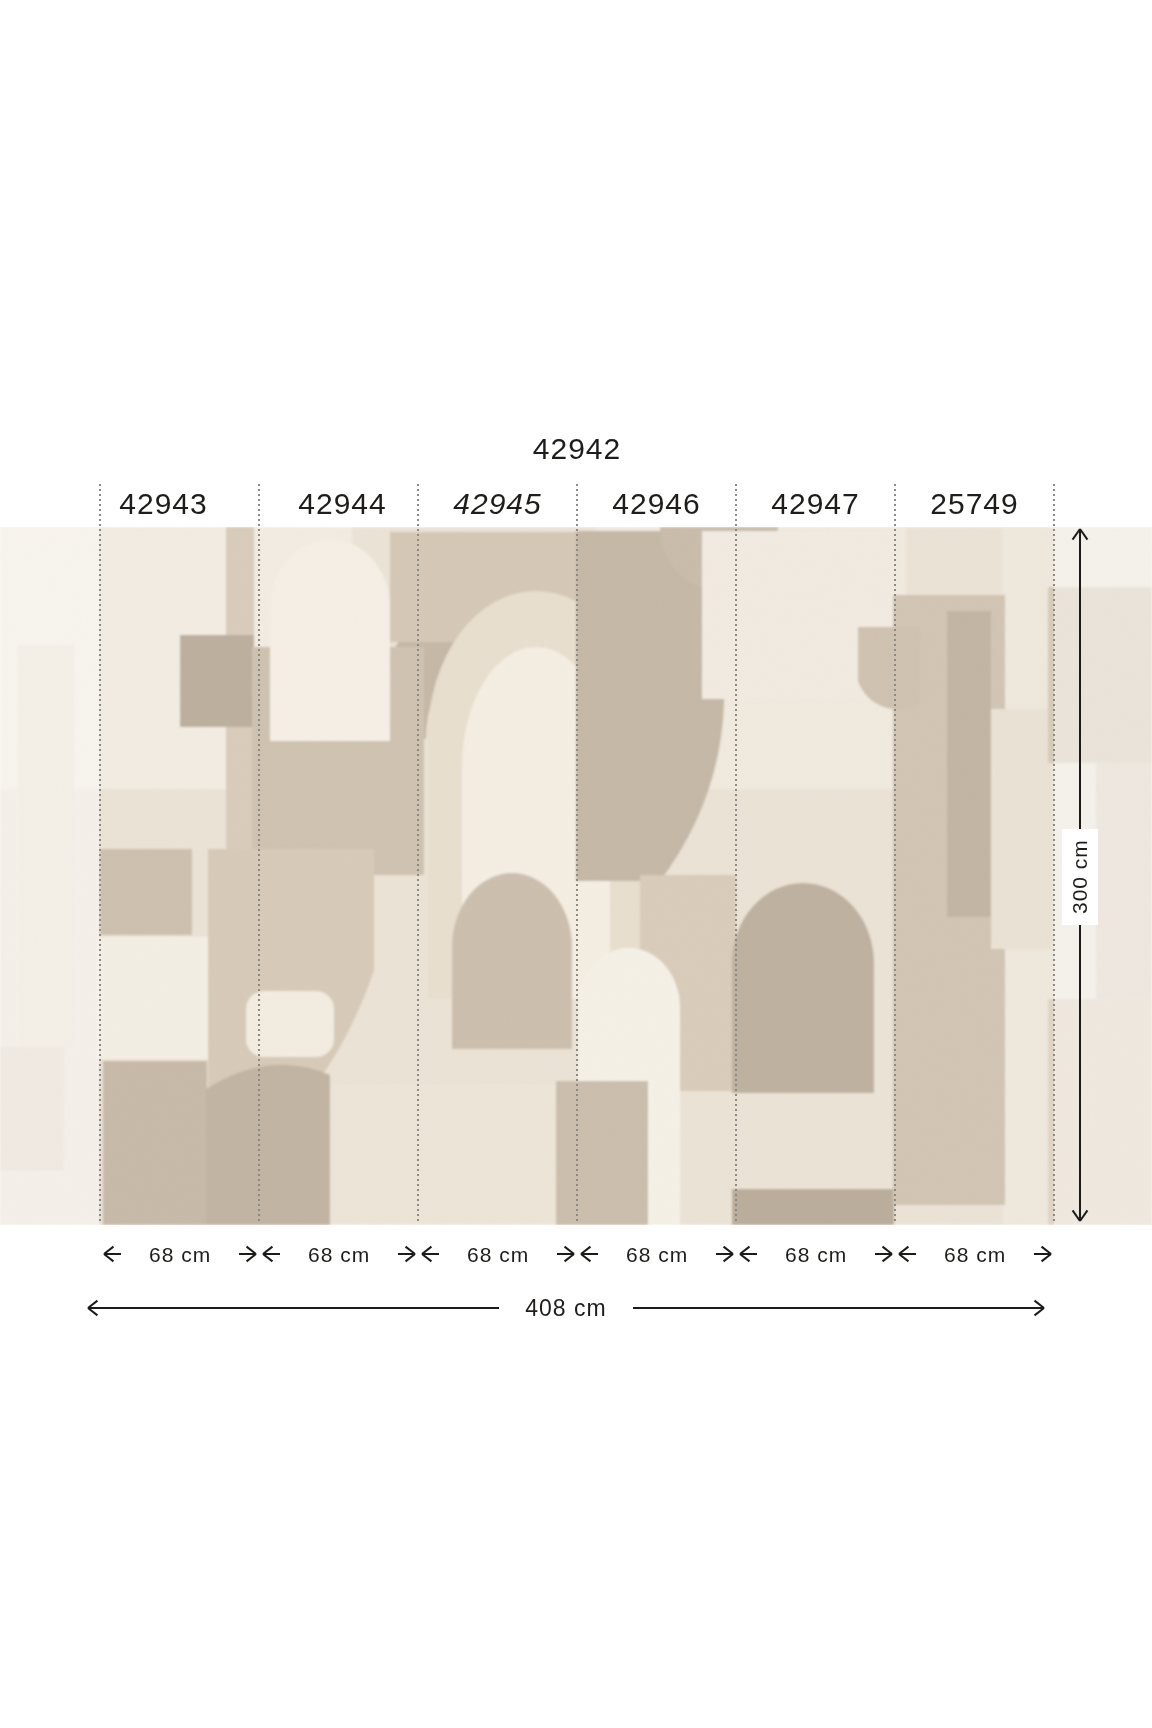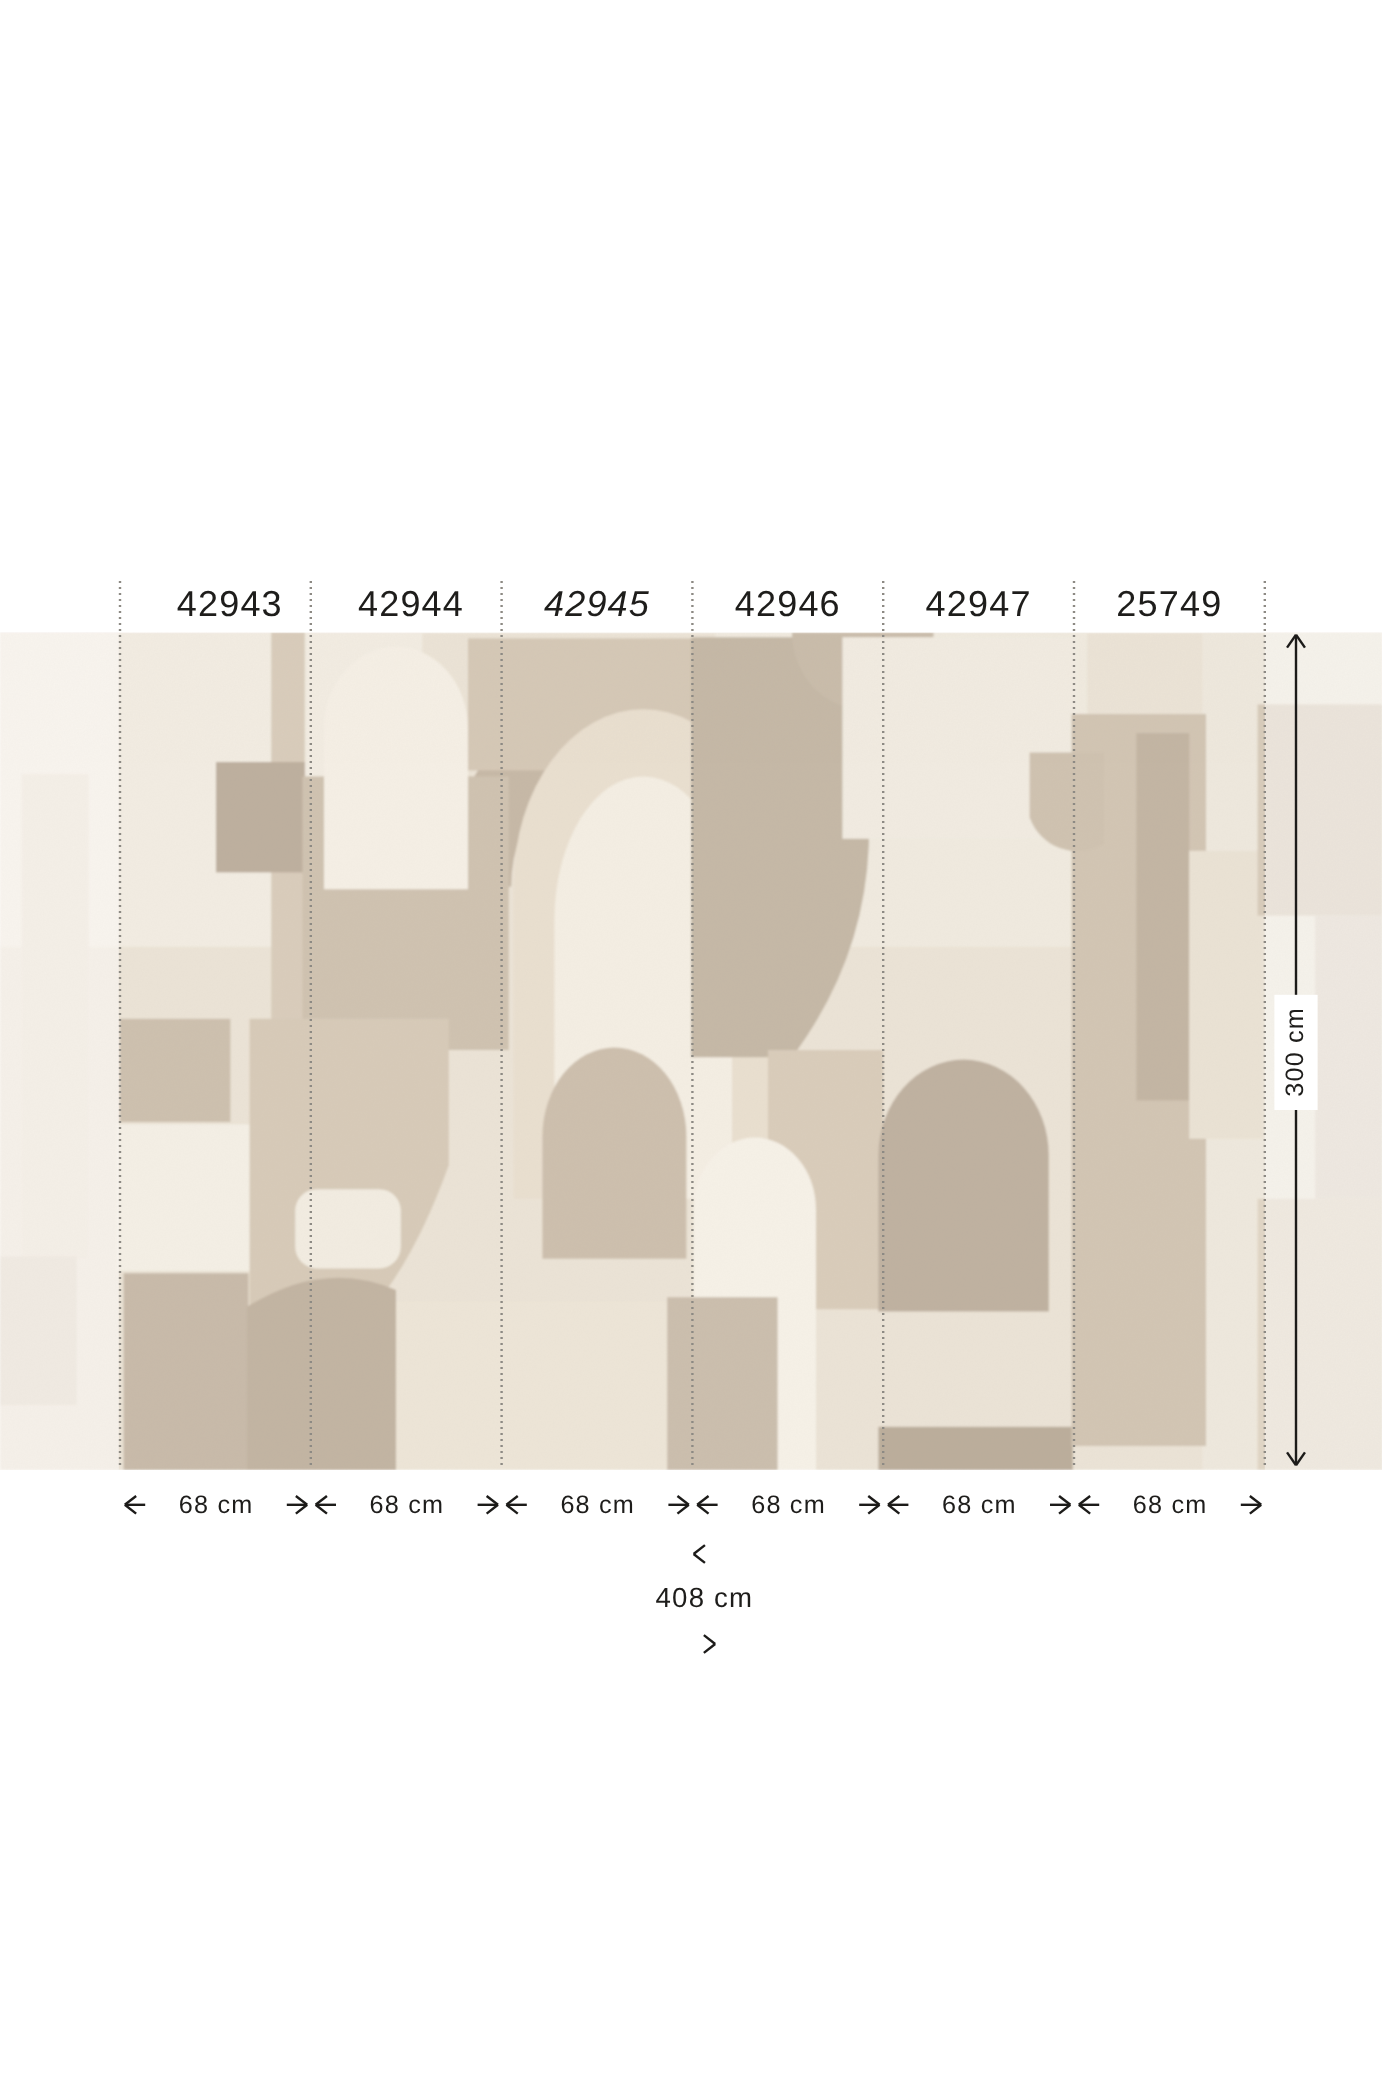--- a/index.html
+++ b/index.html
@@ -27,22 +27,22 @@
     gap:28px;padding:0 5px;box-sizing:border-box;
   }
   .dim-label{font-size:21px;line-height:21px;white-space:nowrap;letter-spacing:1px;}
   .arr{position:relative;flex:1;height:2px;background:#1c1b19;min-width:16px;}
   .arr::before,.arr::after{content:"";position:absolute;width:12px;height:2px;background:#1c1b19;top:0;}
   .arr.left::before{left:-1px;transform-origin:left center;transform:rotate(38deg);}
   .arr.left::after{left:-1px;transform-origin:left center;transform:rotate(-38deg);}
   .arr.right::before{right:-1px;transform-origin:right center;transform:rotate(38deg);}
   .arr.right::after{right:-1px;transform-origin:right center;transform:rotate(-38deg);}
   .total-row{
-    position:absolute;top:1294px;left:110px;width:954px;height:28px;
-    display:flex;align-items:center;gap:26px;flex-direction:column;
+    position:absolute;top:1294px;left:89px;width:954px;height:28px;
+    display:flex;align-items:center;gap:26px;
   }
   .total-label{font-size:23px;line-height:23px;white-space:nowrap;letter-spacing:1px;}
   .repeat-label{
     position:absolute;top:1340px;left:100px;width:954px;text-align:center;
     font-size:23px;line-height:26px;letter-spacing:1px;
   }
   
   .varrow{position:absolute;left:1073px;top:529px;width:14px;height:692px;}
   .vshaft{position:absolute;left:6px;top:1px;bottom:1px;width:2px;background:#1c1b19;}
   .vhead{position:absolute;left:6px;width:2px;height:13px;background:#1c1b19;}
@@ -55,23 +55,24 @@
     background:#ffffff;display:flex;align-items:center;justify-content:center;
     writing-mode:vertical-rl;transform:rotate(180deg);
     font-size:21px;letter-spacing:1px;white-space:nowrap;
   }
 </style>
 </head>
 <body>
 
 <div class="stage">
 
+  <div class="mural-title">42942</div>
 
   <div id="panel-labels">
-      <div class="panel-label" style="left: 112px;">42943</div>
+      <div class="panel-label" style="left: 84px;">42943</div>
       <div class="panel-label" style="left: 263px;">42944</div>
       <div class="panel-label" style="left: 418px; font-style: italic;">42945</div>
       <div class="panel-label" style="left: 577px;">42946</div>
       <div class="panel-label" style="left: 736px;">42947</div>
       <div class="panel-label" style="left: 895px;">25749</div>
     </div>
 
   <div class="mural">
     <svg viewBox="0 0 1152 698" preserveAspectRatio="none" aria-hidden="true">
       <defs>

